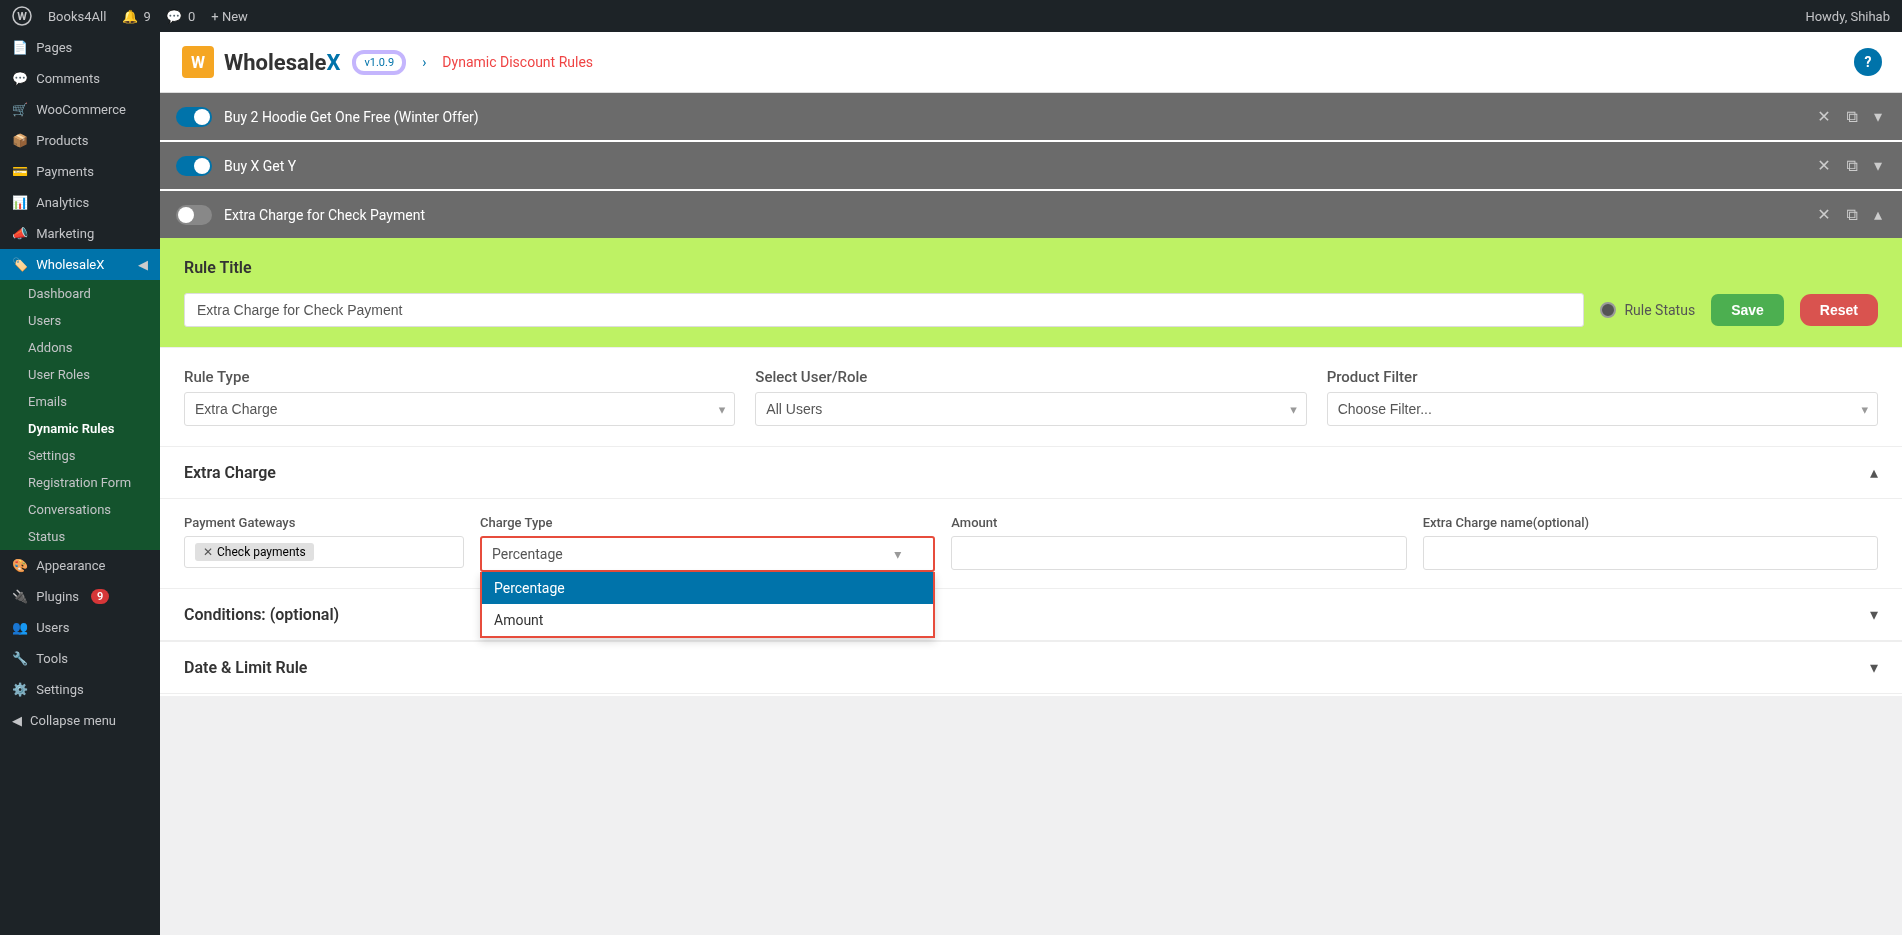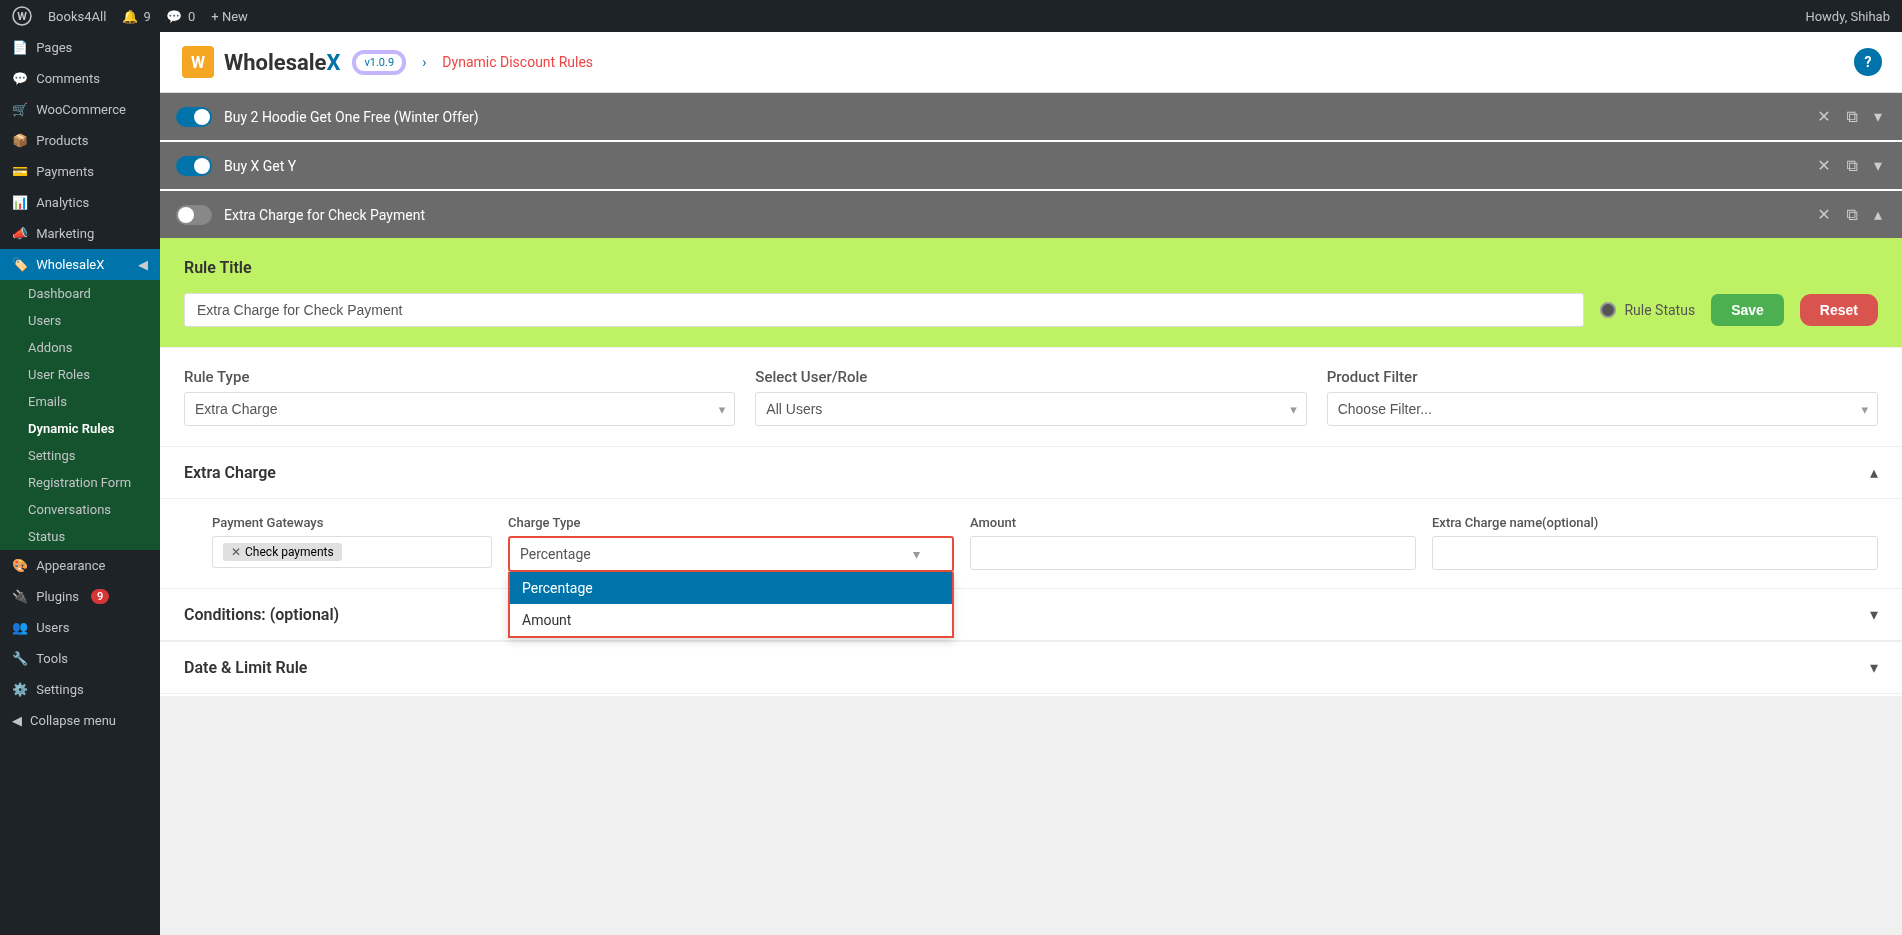--- a/index.html
+++ b/index.html
@@ -229,21 +229,21 @@
       justify-content: space-between;
       padding: 16px 24px;
       cursor: pointer;
       background: #fff;
       border-bottom: 1px solid #eee;
     }
     .section-header-title { font-size: 16px; font-weight: 600; color: #333; }
     .section-chevron { color: #555; font-size: 16px; }
 
     .extra-charge-content { padding: 16px 24px; background: #fff; }
-    .charge-row { display: grid; grid-template-columns: 280px 1fr 1fr 1fr; gap: 16px; align-items: start; margin-left: 28px; }
+    .charge-row { display: grid; grid-template-columns: 280px 1fr 1fr 1fr; gap: 16px; align-items: start; }
     .charge-col-header { font-size: 13px; color: #555; font-weight: 500; margin-bottom: 6px; }
 
     .payment-tag-input {
       border: 1px solid #ddd;
       border-radius: 3px;
       padding: 6px 10px;
       display: flex;
       align-items: center;
       gap: 6px;
       background: #fff;

